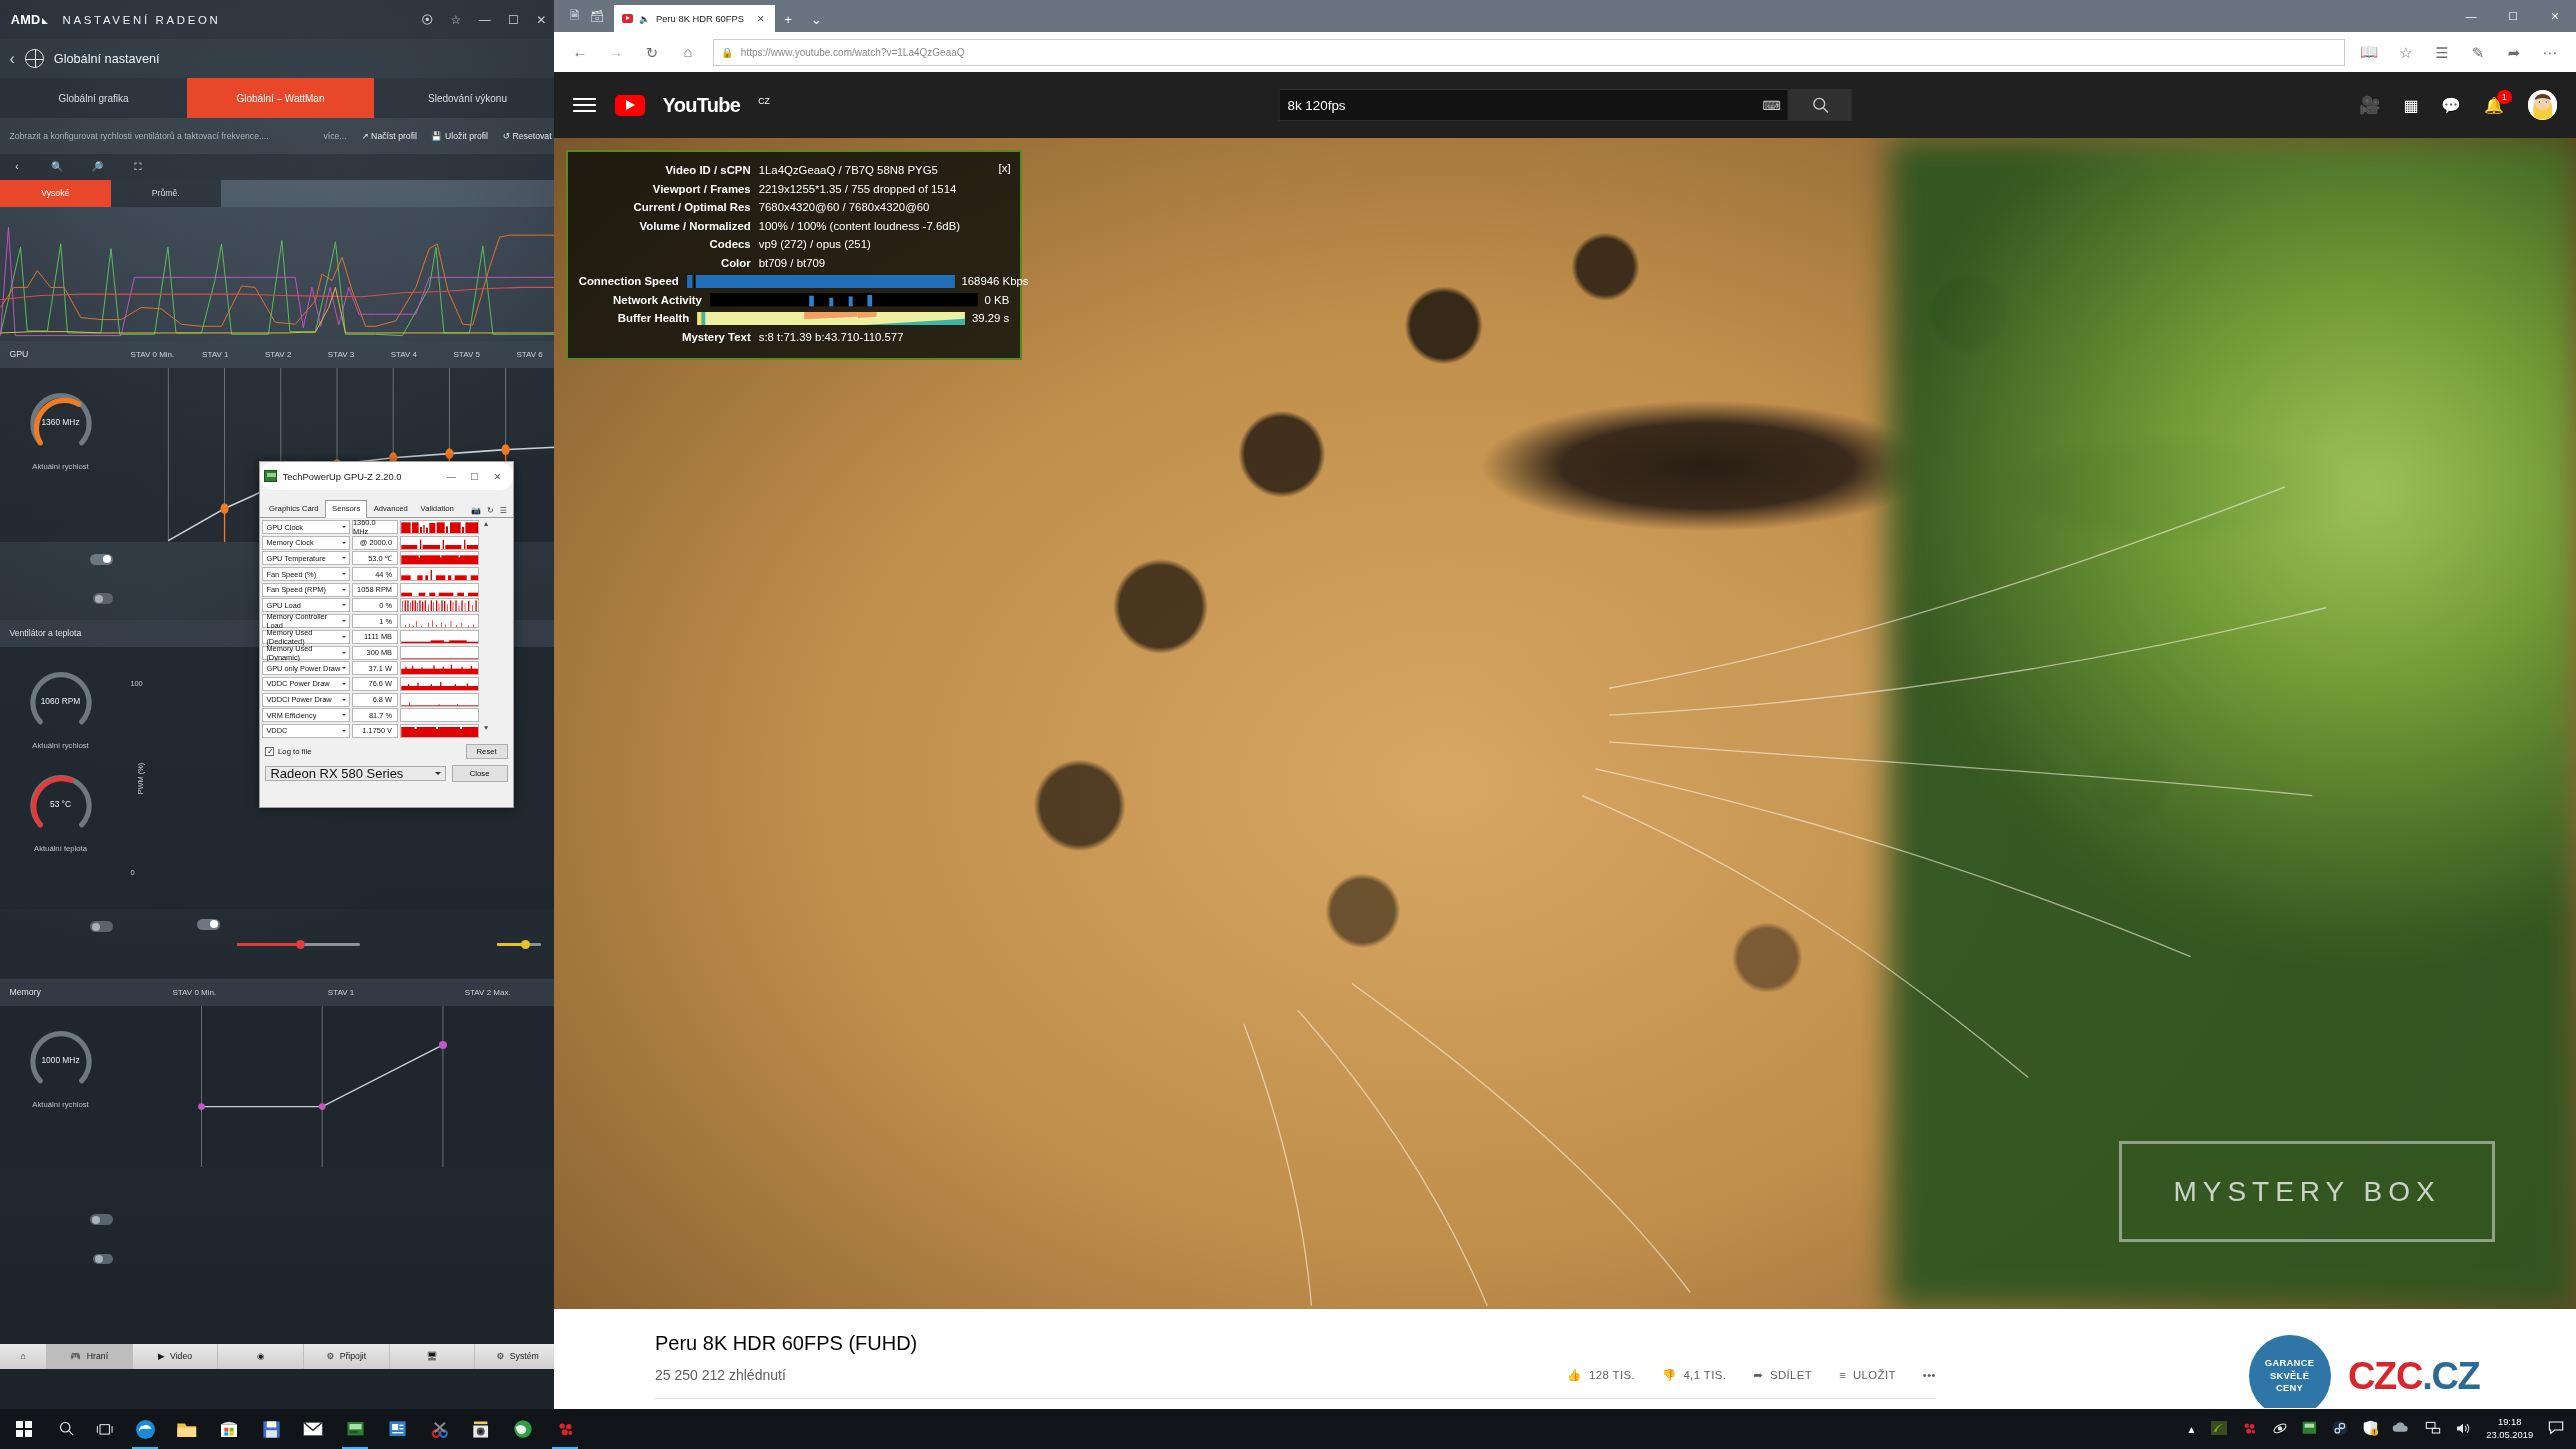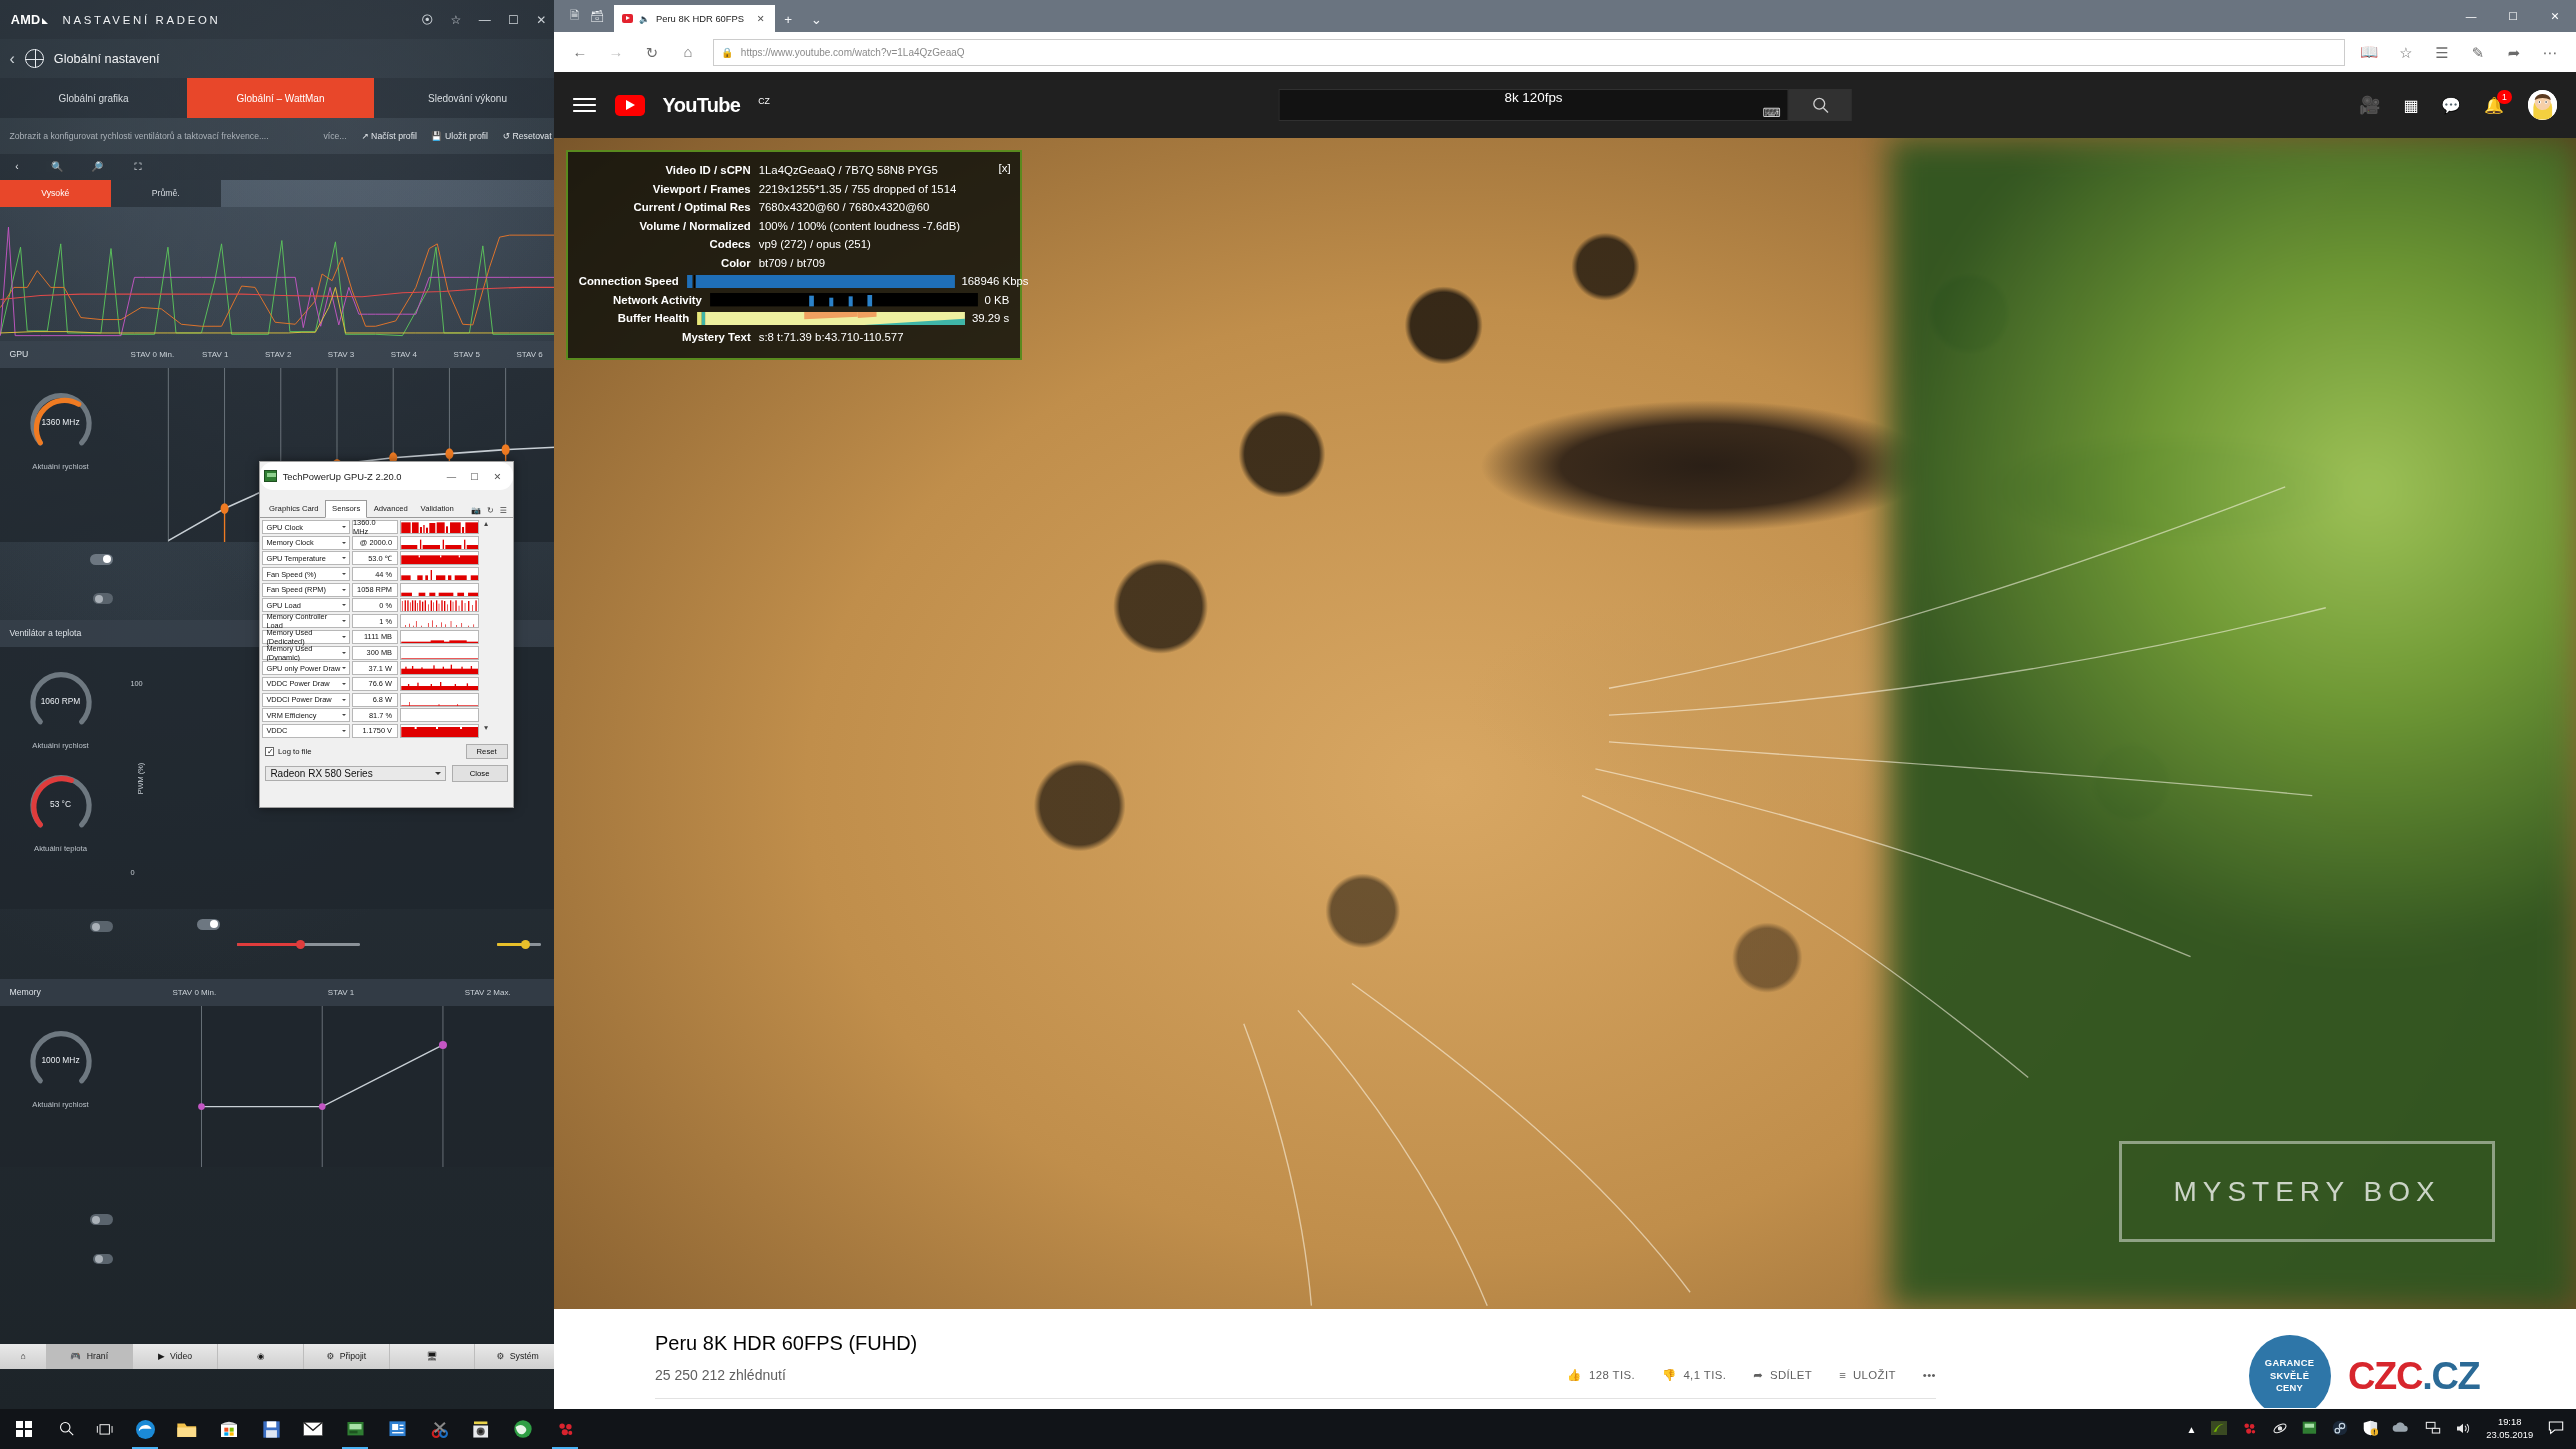--- a/index.html
+++ b/index.html
@@ -127,21 +127,21 @@
   .yt-burger i{ display:block; height:2px; background:#fff; margin:4px 0; border-radius:0.7px;}
   .yt-logo{ display:flex; align-items:center; gap:18px; margin-left:19px; }
   .yt-logo .box{ width:29.5px;height:21px;background:#ff0000;border-radius:4.7px; position:relative;}
   .yt-logo .box:after{ content:""; position:absolute; left:11.4px; top:5.4px;
      border-left:9.4px solid #fff; border-top:5.4px solid transparent; border-bottom:5.4px solid transparent;}
   .yt-logo .txt{ font-size:20px; color:#fff; font-weight:bold; letter-spacing:-0.7px;}
   .yt-logo .cc{ font-size:8.7px; color:#fff; align-self:flex-start; margin-top:2.7px;}
   .yt-searchwrap{ position:absolute; left:50%; transform:translateX(-50%);
      display:flex; align-items:center;}
   .yt-search{ width:510px; height:32px; background:#121212; border:0.7px solid #303030;
-     display:flex; align-items:center; padding:0 8px; color:#fff; font-size:13.4px;flex-direction:column;}
+     display:flex; align-items:center; padding:0 8px; color:#fff; font-size:13.4px;}
   .yt-search .kb{ margin-left:auto; font-size:12.7px; color:#cfcfcf; letter-spacing:-1.3px;}
   .yt-searchbtn{ width:63px;height:32px; background:#313131; border:0.7px solid #303030;
      display:flex; align-items:center; justify-content:center; }
   .yt-right{ margin-left:auto; display:flex; align-items:center; gap:23px; }
   .yt-r-ic{ color:#fff; }
   .bellwrap{ position:relative; }
   .bellbadge{ position:absolute; right:-7.4px; top:-6px; background:#f00; color:#fff;
      border-radius:7.4px; min-width:14.8px; height:14.8px; font-size:8.7px; display:flex;
      align-items:center; justify-content:center; padding:0 3.4px;}
   .avatar{ width:29.5px;height:29.5px;border-radius:50%; overflow:hidden; background:#fff;
@@ -234,21 +234,21 @@
       overflow:hidden;}
   .gz-scroll{ width:10px; height:14px; }
   .gz-foot{ display:flex; align-items:center; padding:4px 5.4px 3.4px; font-size:7.7px; color:#111;}
   .gz-cb{ width:8.7px;height:8.7px;border:0.7px solid #666; background:#fff; margin-right:4px;
       position:relative;}
   .gz-cb:after{ content:"\2713"; position:absolute; left:0.7px; top:-1.3px; font-size:8px; color:#111;}
   .gz-btn{ margin-left:auto; width:42px;height:15.4px;background:#e1e1e1;border:0.7px solid #adadad;
       display:flex;align-items:center;justify-content:center;font-size:7.7px;}
   .gz-bot{ display:flex; align-items:center; gap:5.4px; padding:2.7px 5.4px 5.4px; }
   .gz-select{ flex:1; height:15.4px; background:#e9e9e9; border:0.7px solid #adadad; display:flex;
-      align-items:center; padding:0 4px; font-size:10px; color:#111;text-align:center;}
+      align-items:center; padding:0 4px; font-size:13px; color:#111;text-align:center;}
   .gz-select i{ margin-left:auto; border-top:3.4px solid #333;
       border-left:3.4px solid transparent; border-right:3.4px solid transparent;}
 
   
   .amd-bottombar{ position:absolute; left:0; bottom:40px; width:561px; height:25.5px;
       display:flex; background:linear-gradient(180deg,#e9e9e9,#cfcfcf);
       font-size:8.7px; color:#1a1a1a; }
   .abb{ flex:1; display:flex; align-items:center; justify-content:center; gap:5.4px;
       border-right:0.7px solid #bdbdbd;}
   .abb.sel{ background:#bdbdbd; }

